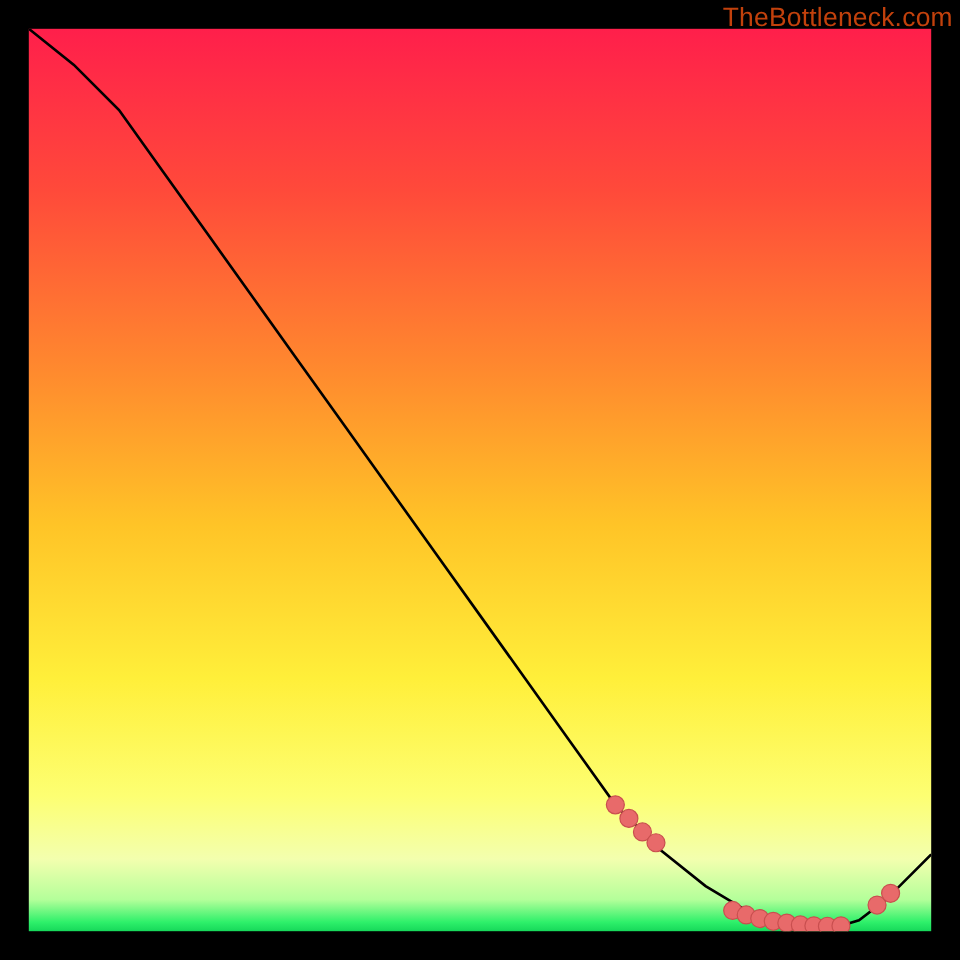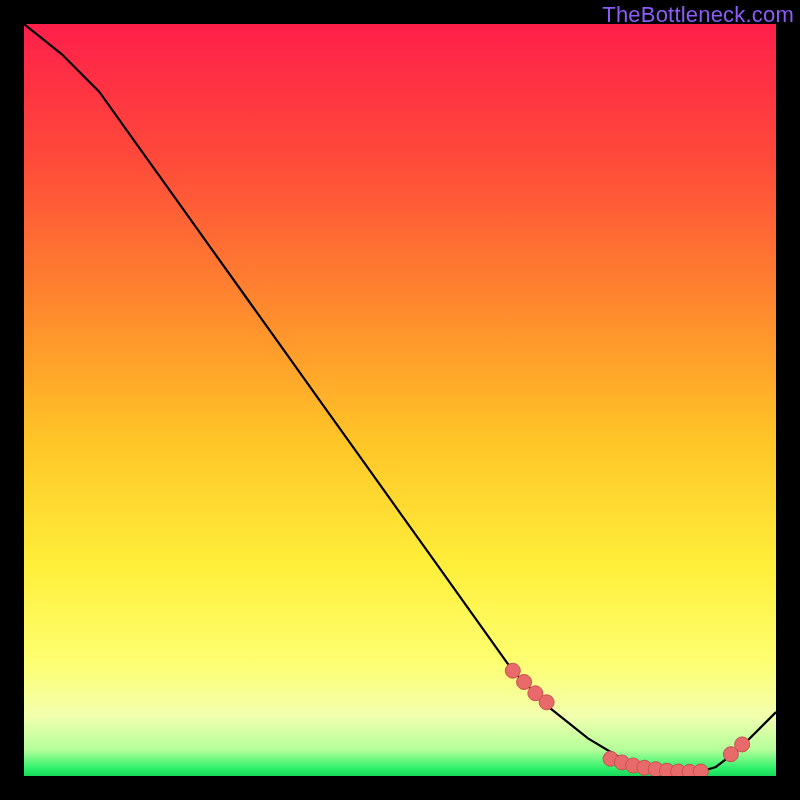--- a/index.html
+++ b/index.html
@@ -35,21 +35,21 @@
       #f3ffae 92%,
       #b4ff9a 96.5%,
       #2ef06a 99%,
       #16d85a 100%
     );
   }
   .watermark {
     position: absolute;
     top: 2px;
     right: 6px;
-    color: #8b5cf6;
+    color: #c2410c;
     font-size: 22px;
     letter-spacing: 0.2px;
     user-select: none;
   }
   svg.curve {
     position: absolute;
     left: 0;
     top: 0;
     width: 100%;
     height: 100%;

